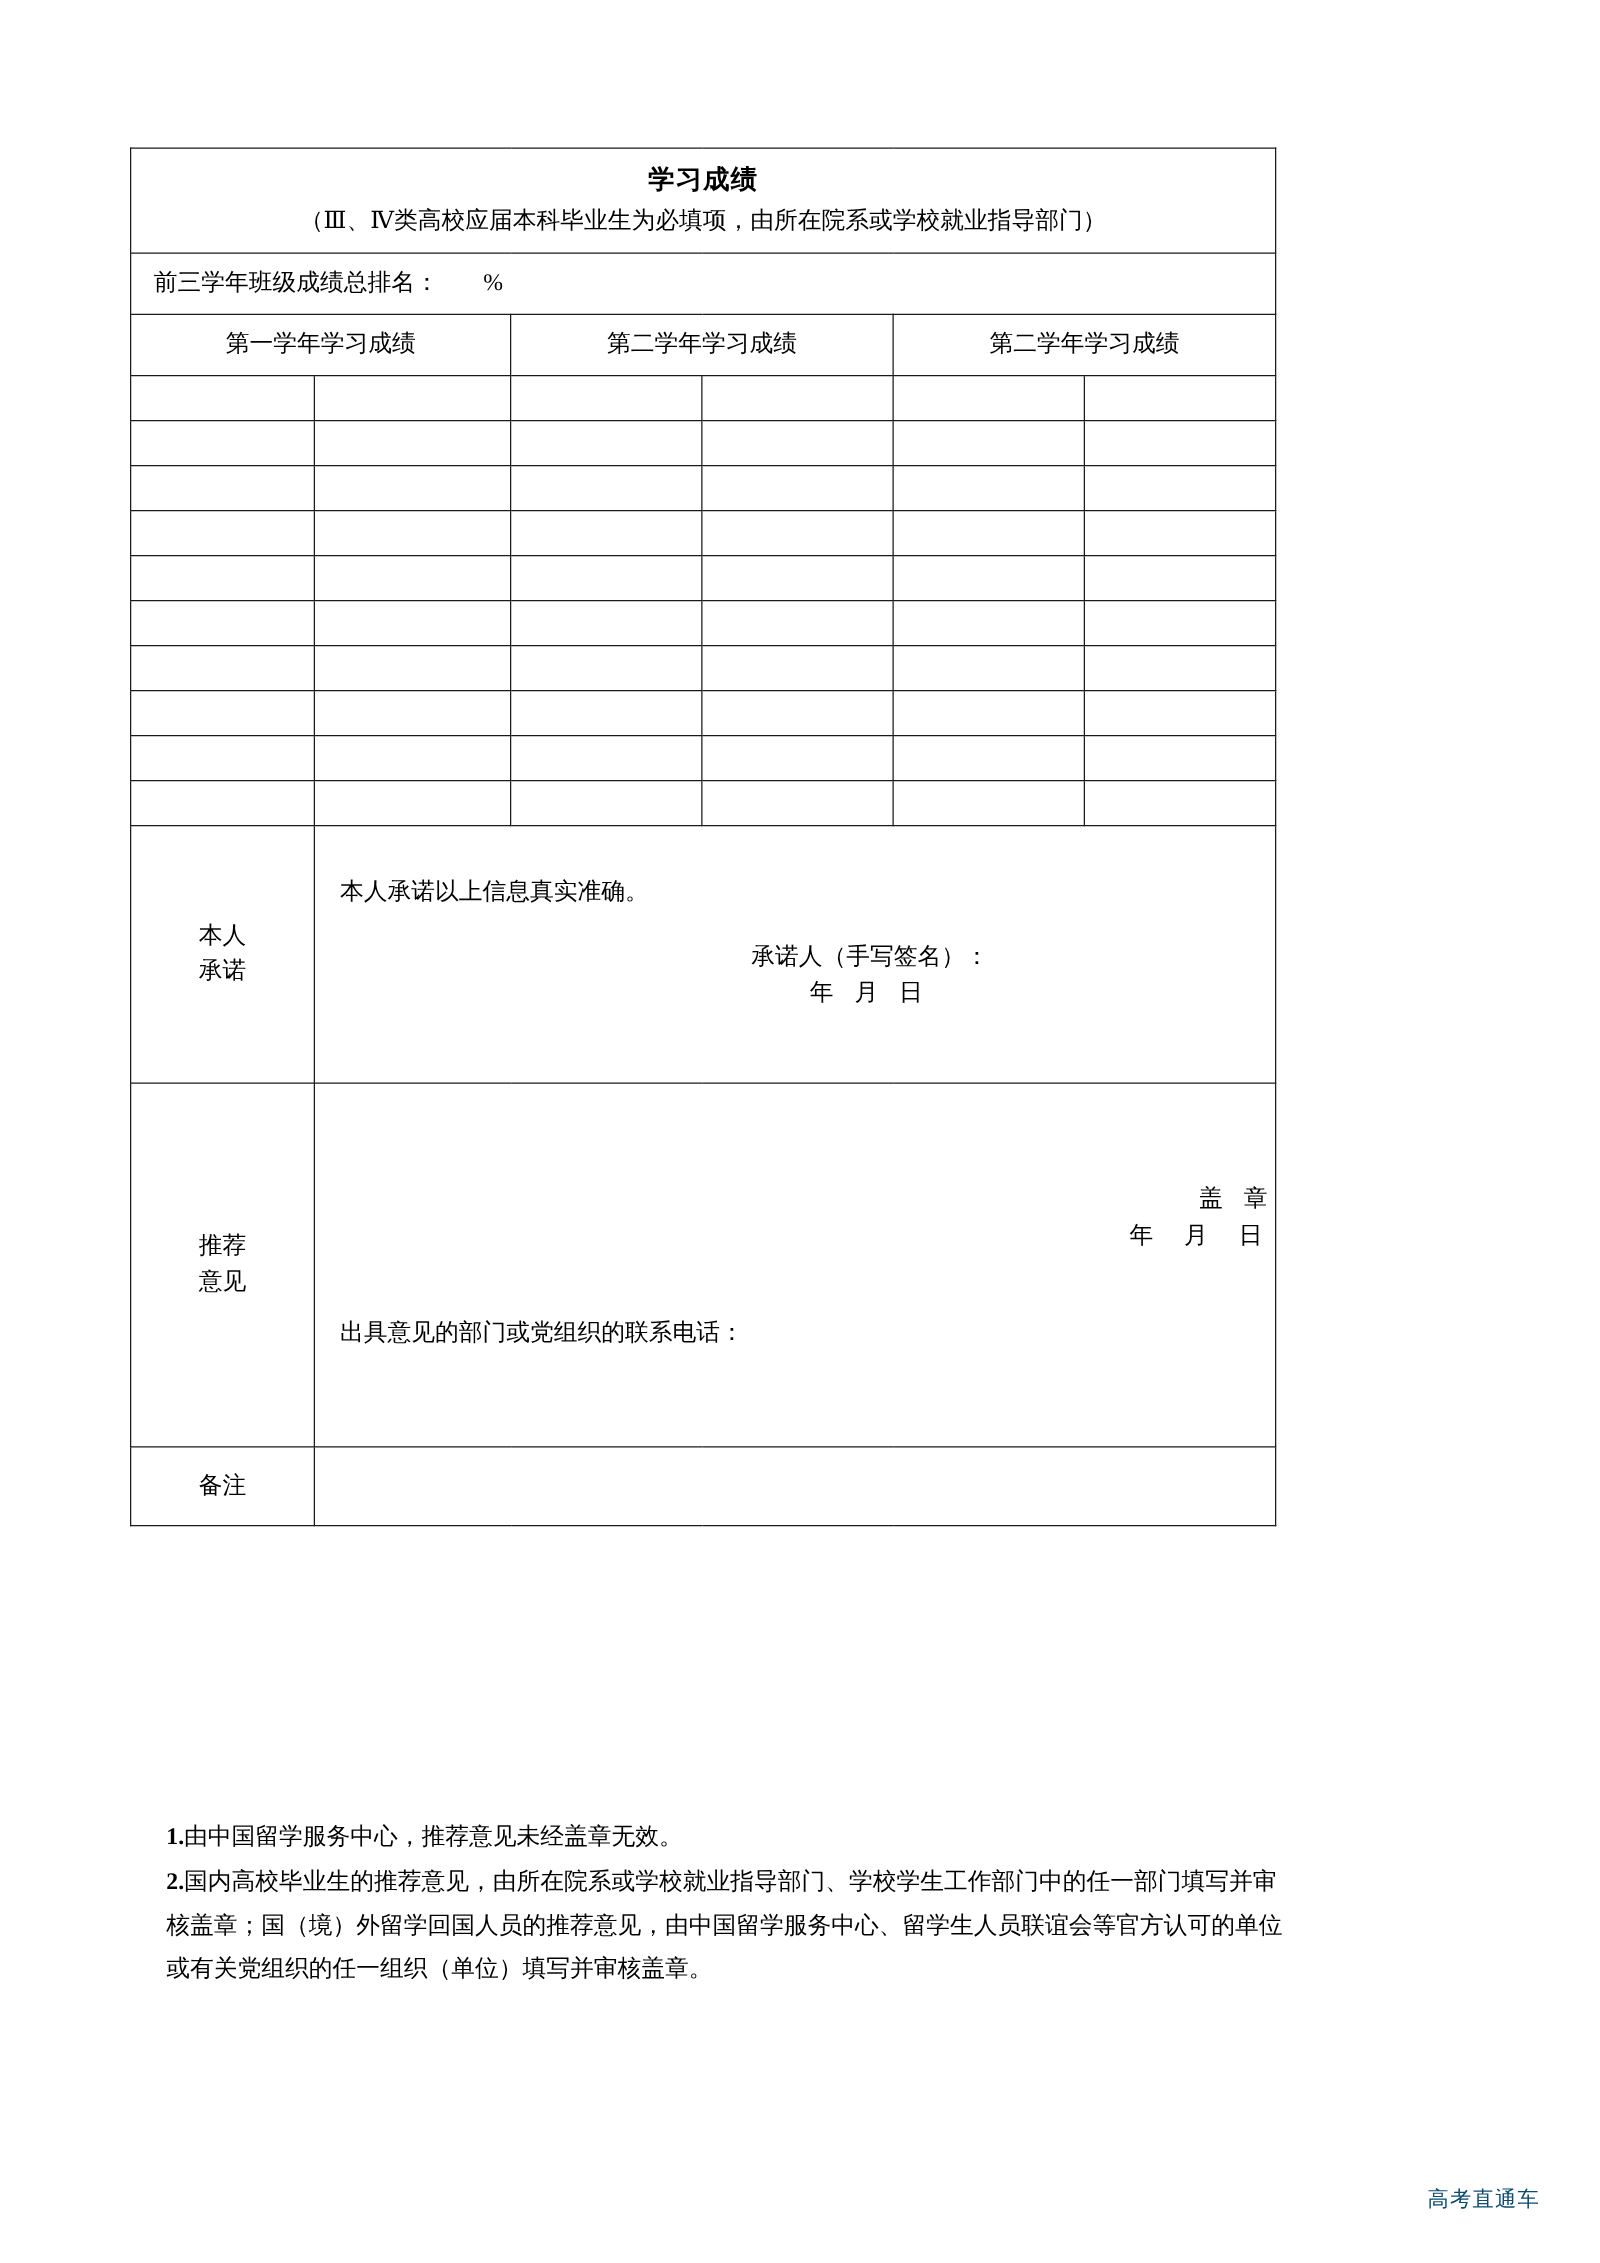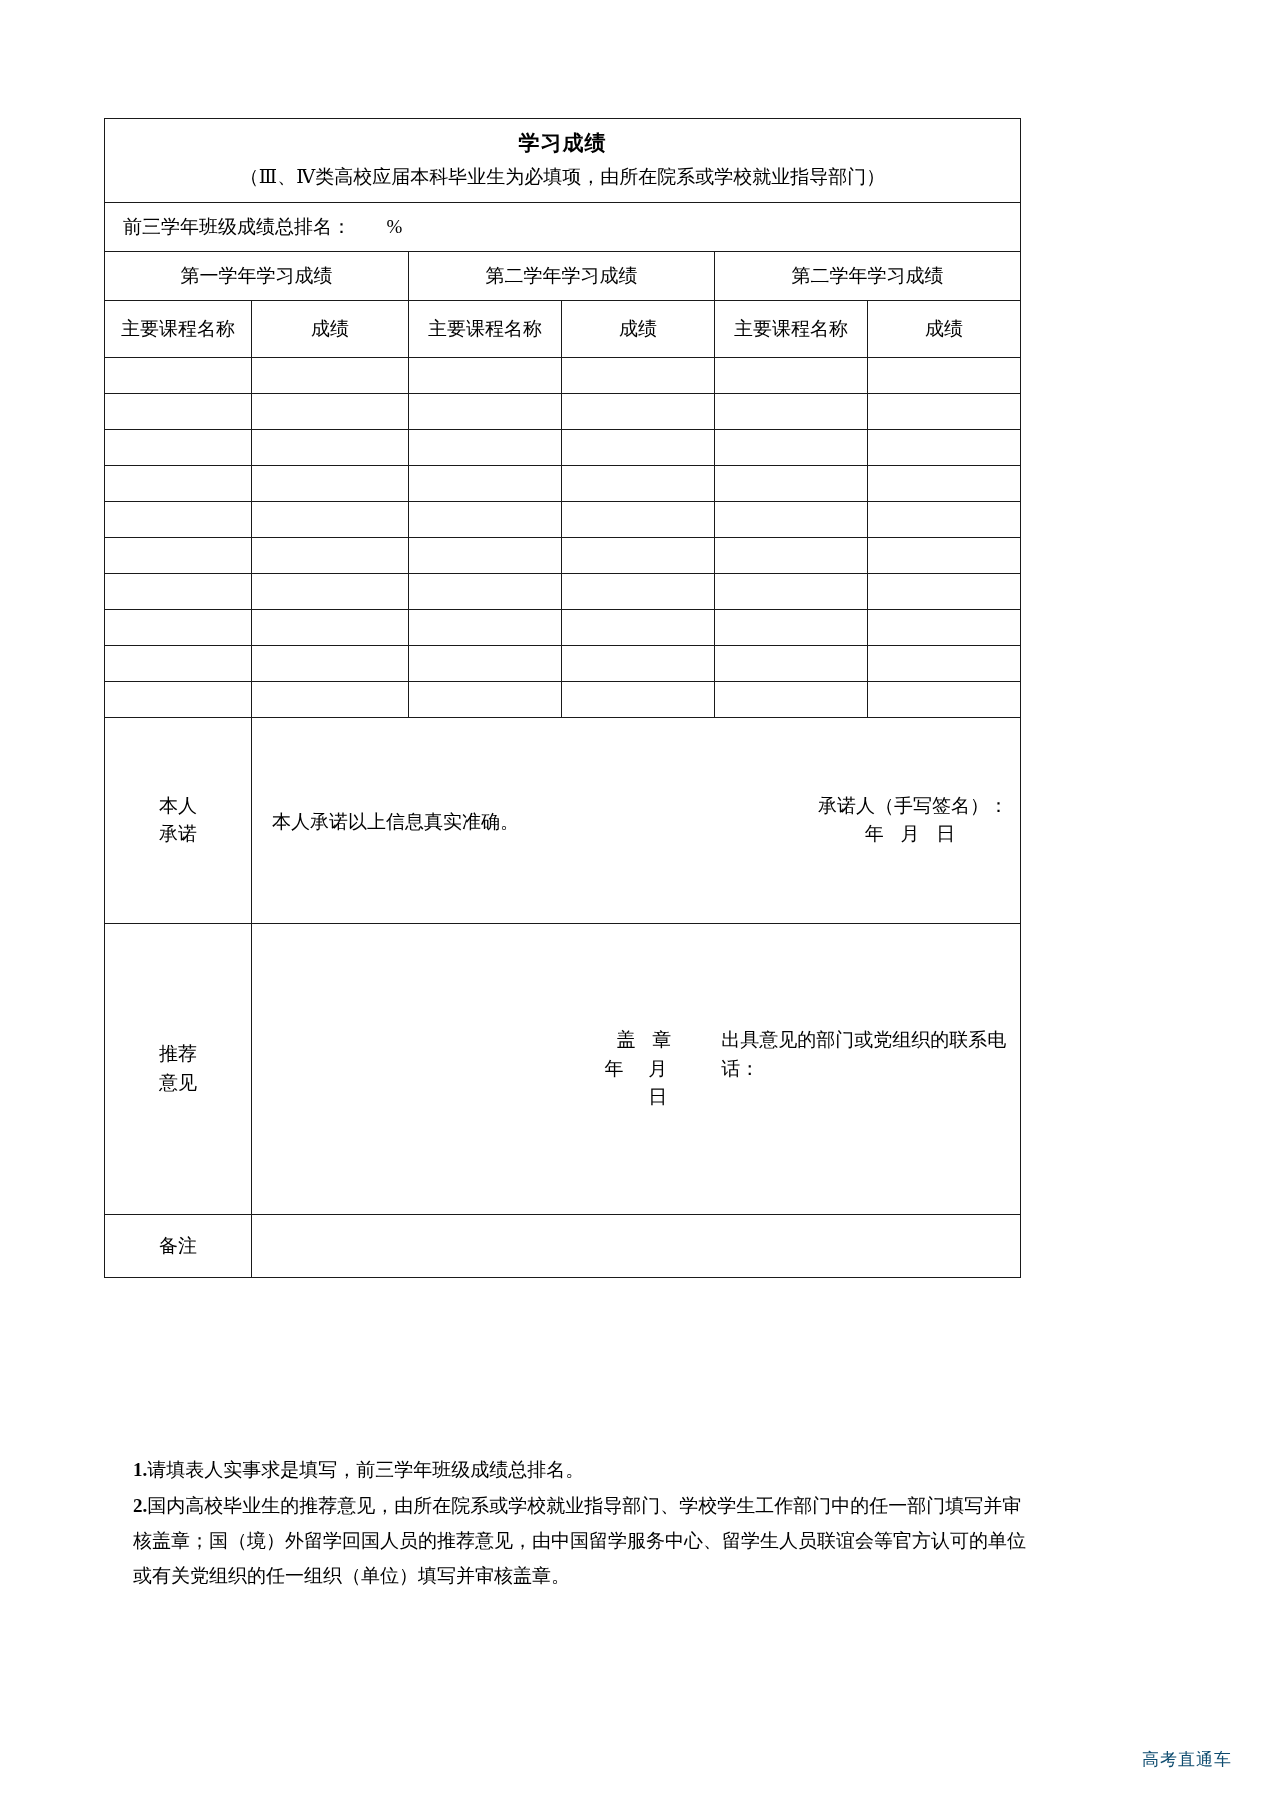--- a/index.html
+++ b/index.html
@@ -114,21 +114,21 @@
   .seal-line-2 { padding-left: 330px; letter-spacing: 10px; }
 
   .phone-line {
     padding: 0 0 8px 20px;
     font-size: 19px;
   }
 
   .rec-inner {
     height: 100%;
     display: flex;
-    flex-direction: row;
+    flex-direction: column;
     gap: 12px;
   }
   .rec-spacer { flex: 1 1 auto; }
 
   
   .notes {
     position: absolute;
     left: 133px;
     top: 1452px;
     width: 900px;
@@ -187,28 +187,20 @@
             <span>%</span>
           </td>
         </tr>
 
         <tr>
           <td class="year-head" colspan="2">第一学年学习成绩</td>
           <td class="year-head" colspan="2">第二学年学习成绩</td>
           <td class="year-head" colspan="2">第二学年学习成绩</td>
         </tr>
 
-        <tr>
-          <td class="col-head">主要课程名称</td>
-          <td class="col-head">成绩</td>
-          <td class="col-head">主要课程名称</td>
-          <td class="col-head">成绩</td>
-          <td class="col-head">主要课程名称</td>
-          <td class="col-head">成绩</td>
-        </tr>
 
         <tr class="blank-row">
           <td></td>
           <td></td>
           <td></td>
           <td></td>
           <td></td>
           <td></td>
         </tr>
         <tr class="blank-row">
@@ -324,21 +316,21 @@
           <td class="side-label" style="height:62px;">备注</td>
           <td class="body-cell" colspan="5"></td>
         </tr>
 
       </tbody>
     </table>
   </div>
 
   <div class="notes">
     <div class="note-item">
-      <span class="note-num">1.</span><span class="note-cont">请填表人实事求是填写，前三学年班级成绩总排名。</span>
+      <span class="note-num">1.</span><span class="note-cont">由中国留学服务中心，推荐意见未经盖章无效。</span>
     </div>
     <div class="note-item">
       <span class="note-num">2.</span><span class="note-cont">国内高校毕业生的推荐意见，由所在院系或学校就业指导部门、学校学生工作部门中的任一部门填写并审核盖章；国（境）外留学回国人员的推荐意见，由中国留学服务中心、留学生人员联谊会等官方认可的单位或有关党组织的任一组织（单位）填写并审核盖章。</span>
     </div>
   </div>
 
   <div class="watermark">高考直通车</div>
 
 </div>
 

